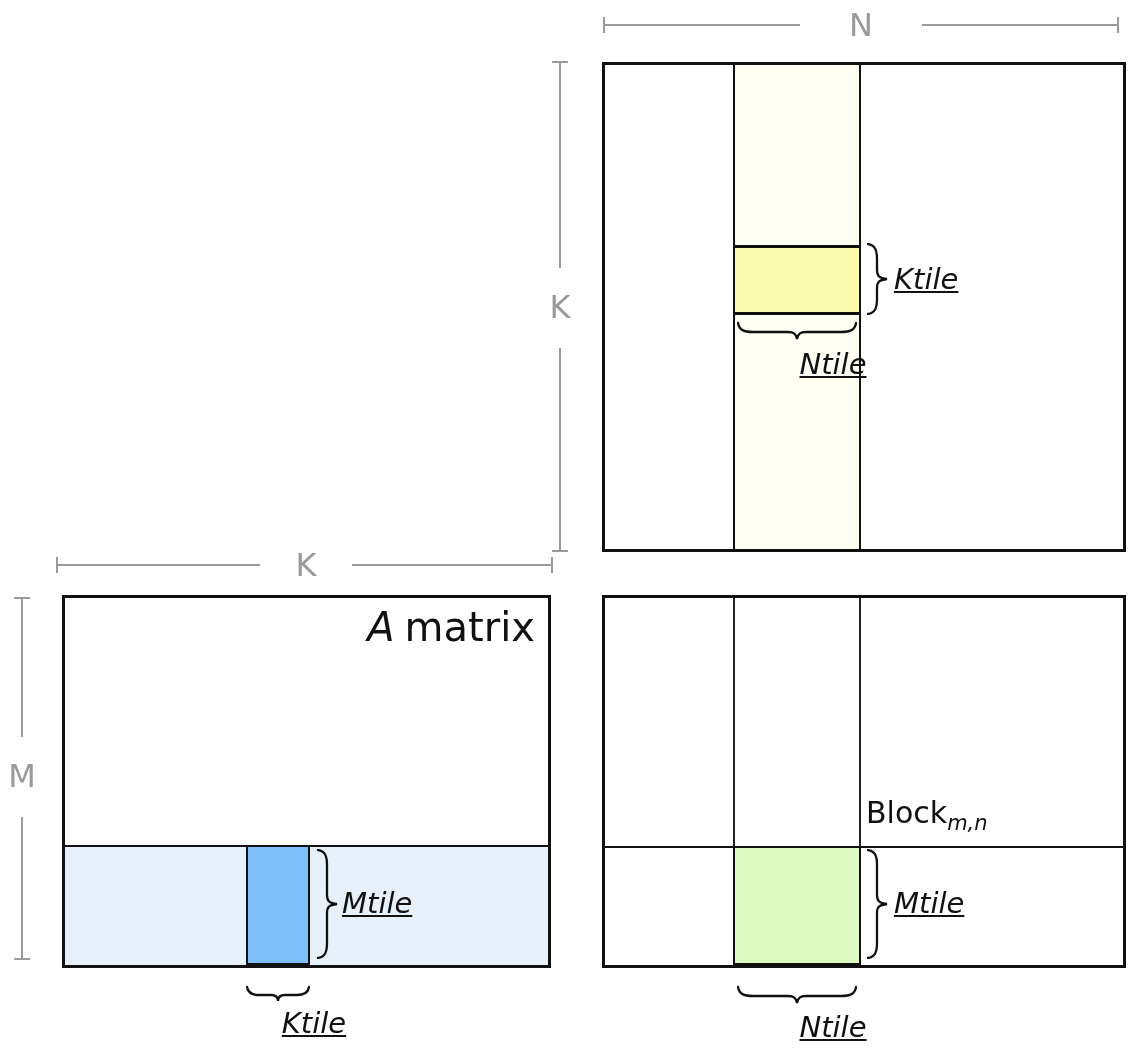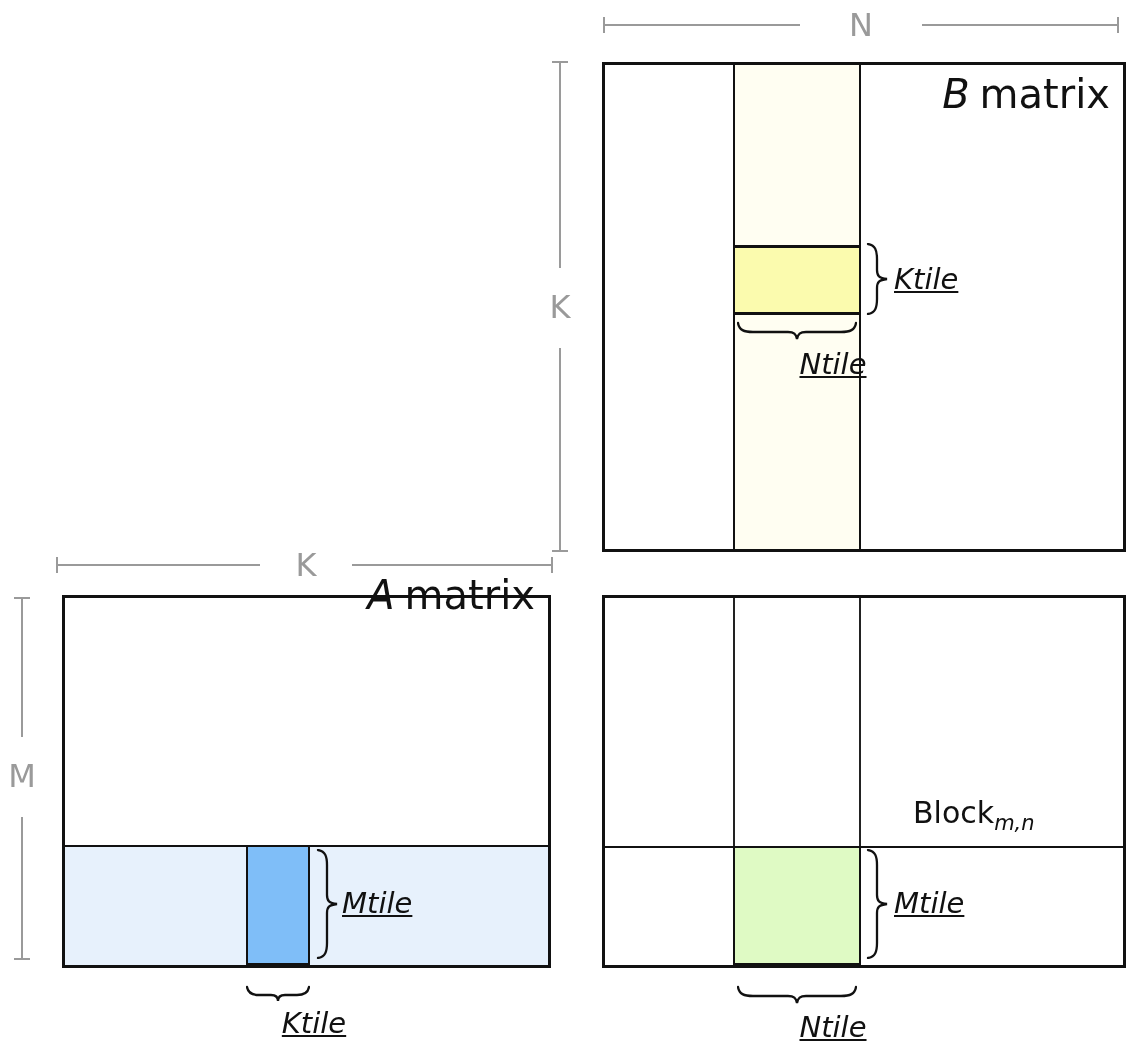--- a/index.html
+++ b/index.html
@@ -18,21 +18,21 @@
   .tile-label{font-size:29px;font-style:italic;white-space:nowrap;text-decoration:underline;}
   .dim-label{font-size:32px;color:var(--dim-gray,#9a9a9a);text-align:center;}
   .dimseg{background:var(--dim-gray,#9a9a9a);}
   .thinline{background:#222;}
   .divider{background:var(--line-black,#111);}
   .ivory-strip{background:var(--ivory-strip,#fffef2);border-left:2px solid var(--line-black,#111);border-right:2px solid var(--line-black,#111);}
   .yellow-tile{background:var(--yellow-tile,#fbfbae);border:2px solid var(--line-black,#111);border-top-width:3px;border-bottom-width:3px;}
   .blue-strip{background:var(--light-blue-strip,#e7f1fc);border-top:2px solid var(--line-black,#111);}
   .blue-tile{background:var(--blue-tile,#7fbef8);border:2px solid var(--line-black,#111);}
   .green-tile{background:var(--green-tile,#dffac4);border:2px solid var(--line-black,#111);}
-  .block-label{font-size:30px;white-space:nowrap;margin-left:47px;}
+  .block-label{font-size:30px;white-space:nowrap;}
   .block-label sub{font-style:italic;font-size:21px;}
   svg.brace{display:block;}
   svg.brace path{fill:none;stroke:#111;stroke-width:2.3;stroke-linecap:round;}
   .center{text-align:center;margin-left:36px;}
 </style>
 </head>
 <body>
 
 <div class="canvas">
 
@@ -44,23 +44,20 @@
 
   <div class="abs dimseg" style="left:552px;top:61px;width:16px;height:2px;"></div>
   <div class="abs dimseg" style="left:552px;top:550px;width:16px;height:2px;"></div>
   <div class="abs dimseg" style="left:559px;top:61px;width:2px;height:207px;"></div>
   <div class="abs dimseg" style="left:559px;top:348px;width:2px;height:204px;"></div>
   <div class="abs dim-label" style="left:541px;top:288px;width:38px;">K</div>
 
   <div class="abs mbox" style="left:602px;top:62px;width:524px;height:490px;"></div>
   <div class="abs ivory-strip" style="left:733px;top:65px;width:128px;height:484px;"></div>
   <div class="abs yellow-tile" style="left:733px;top:245px;width:128px;height:70px;"></div>
-  <div class="abs matrix-title" style="left:806px;top:71px;width:304px;">
-    <span class="tvar">B</span><span>matrix</span>
-  </div>
   <svg class="brace abs" style="left:864px;top:243px;" width="26" height="72" viewBox="0 0 26 72">
     <path d="M4 1 C11 2 13 7 13 16 L13 27 C13 33 15 35 23 36 C15 37 13 39 13 45 L13 56 C13 65 11 70 4 71"></path>
   </svg>
   <div class="abs tile-label" style="left:894px;top:262px;">Ktile</div>
   <svg class="brace abs" style="left:737px;top:319px;" width="120" height="24" viewBox="0 0 120 24">
     <path d="M1 4 C2 11 7 13 16 13 L51 13 C57 13 59 15 60 20 C61 15 63 13 69 13 L104 13 C113 13 118 11 119 4"></path>
   </svg>
   <div class="abs tile-label center" style="left:733px;top:347px;width:128px;">Ntile</div>
 
   <div class="abs dimseg" style="left:56px;top:557px;width:2px;height:16px;"></div>
@@ -71,21 +68,21 @@
 
   <div class="abs dimseg" style="left:14px;top:597px;width:16px;height:2px;"></div>
   <div class="abs dimseg" style="left:14px;top:958px;width:16px;height:2px;"></div>
   <div class="abs dimseg" style="left:21px;top:597px;width:2px;height:140px;"></div>
   <div class="abs dimseg" style="left:21px;top:817px;width:2px;height:143px;"></div>
   <div class="abs dim-label" style="left:3px;top:757px;width:38px;">M</div>
 
   <div class="abs mbox" style="left:62px;top:595px;width:489px;height:373px;"></div>
   <div class="abs blue-strip" style="left:65px;top:845px;width:483px;height:120px;"></div>
   <div class="abs blue-tile" style="left:246px;top:845px;width:64px;height:120px;"></div>
-  <div class="abs matrix-title" style="left:231px;top:572px;width:304px;">
+  <div class="abs matrix-title" style="left:231px;top:604px;width:304px;">
     <span class="tvar">A</span><span>matrix</span>
   </div>
   <svg class="brace abs" style="left:314px;top:849px;" width="26" height="110" viewBox="0 0 26 110">
     <path d="M4 1 C11 2 13 7 13 16 L13 46 C13 52 15 54 23 55 C15 56 13 58 13 64 L13 94 C13 103 11 108 4 109"></path>
   </svg>
   <div class="abs tile-label" style="left:342px;top:886px;">Mtile</div>
   <svg class="brace abs" style="left:246px;top:983px;" width="64" height="22" viewBox="0 0 64 22">
     <path d="M1 4 C2 10 6 12 13 12 L25 12 C30 12 32 14 32 18 C32 14 34 12 39 12 L51 12 C58 12 62 10 63 4"></path>
   </svg>
   <div class="abs tile-label center" style="left:216px;top:1006px;width:124px;">Ktile</div>

